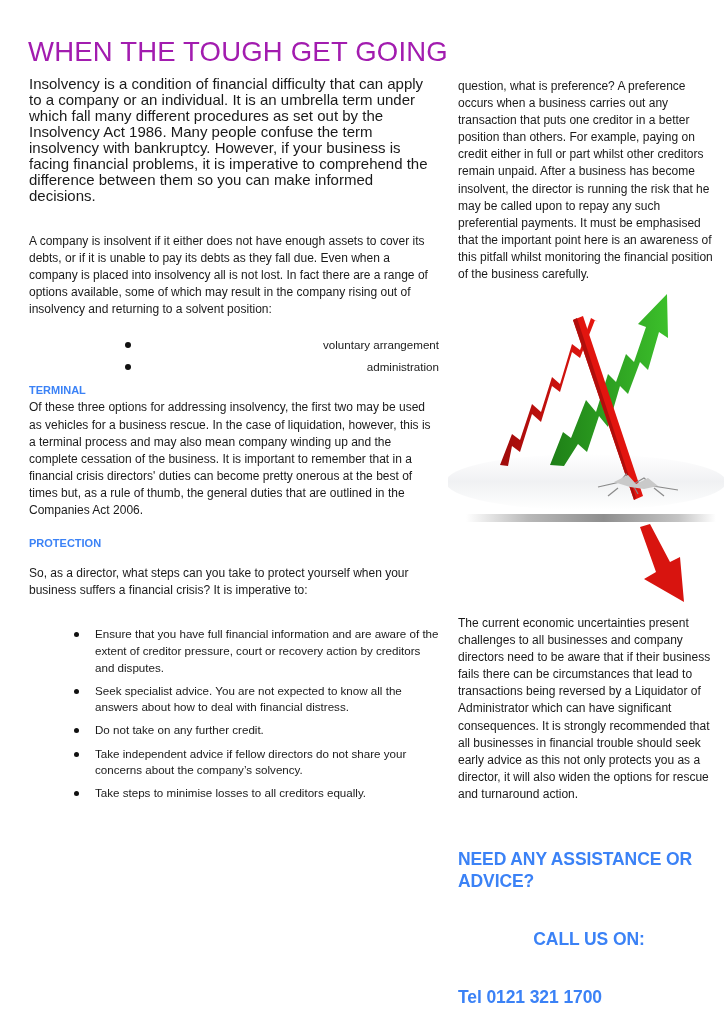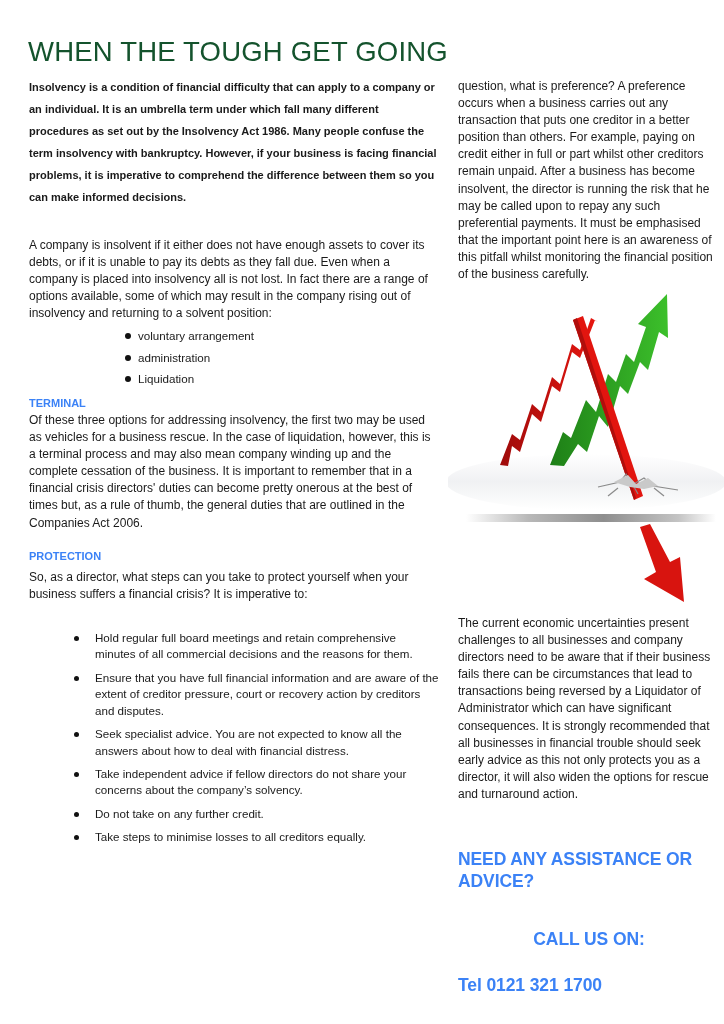--- a/index.html
+++ b/index.html
@@ -2,29 +2,29 @@
 <html><head>
 <meta charset="utf-8">
 <style>
   * { box-sizing: border-box; margin: 0; padding: 0; }
   html, body { width: 724px; height: 1024px; background: #ffffff; overflow: hidden; }
   body { position: relative; font-family: "Liberation Sans", "DejaVu Sans", sans-serif; color: #1a1a1a; }
 
   .title {
     position: absolute; left: 28px; top: 36px;
     font-family: "Liberation Sans", sans-serif;
-    font-size: 27.5px; color: #14532d; letter-spacing: 0.2px; font-weight: normal;
+    font-size: 27.5px; color: #a21caf; letter-spacing: 0.2px; font-weight: normal;
     white-space: nowrap;
   }
 
   .col-left { position: absolute; left: 29px; top: 76px; width: 410px; }
   .col-right { position: absolute; left: 458px; top: 78px; width: 262px; }
 
   .p { font-size: 12px; line-height: 17.1px; }
-  .lead { font-weight: bold; font-size: 11px; line-height: 22px; }
+  .lead { font-weight: normal; font-size: 15px; line-height: 16px; }
 
   .heading {
     color: #3b82f6; font-weight: bold; font-size: 11px; line-height: 17px;
   }
 
   .simple-list { list-style: none; margin-left: 96px; }
   .simple-list li { font-size: 11.6px; line-height: 21.5px; position: relative; padding-left: 13px; }
   .simple-list li::before {
     content: ""; position: absolute; left: 0; top: 8px;
     width: 6px; height: 6px; border-radius: 50%; background: #111;
@@ -44,38 +44,36 @@
 </head>
 <body>
 
 <h1 class="title">WHEN THE TOUGH GET GOING</h1>
 
 <div class="col-left">
   <p class="lead">Insolvency is a condition of financial difficulty that can apply to a company or an individual.  It is an umbrella term under which fall many different procedures as set out by the Insolvency Act 1986.   Many people confuse the term insolvency with bankruptcy.  However, if your business is facing financial problems, it is imperative to comprehend the difference between them so you can make informed decisions.</p>
 
   <p class="p" style="margin-top:29px;">A company is insolvent if it either does not have enough assets to cover its debts, or if it is unable to pay its debts as they fall due.  Even when a company is placed into insolvency all is not lost.  In fact there are a range of options available, some of which may result in the company rising out of insolvency and returning to a solvent position:</p>
 
-  <ul class="simple-list" style="margin-top:3px;">
+  <ul class="simple-list" style="margin-top:16px;text-align:right;">
     <li>voluntary arrangement</li>
     <li>administration</li>
-    <li>Liquidation</li>
   </ul>
 
   <h2 class="heading" style="margin-top:5px;">TERMINAL</h2>
   <p class="p">Of these three options for addressing insolvency, the first two may be used as vehicles for a business rescue.  In the case of liquidation, however, this is a terminal process and may also mean company winding up and the complete cessation of the business.  It is important to remember that in a financial crisis directors' duties can become pretty onerous at the best of times but, as a rule of thumb, the general duties that are outlined in the Companies Act 2006.</p>
 
   <h2 class="heading" style="margin-top:16px;">PROTECTION</h2>
-  <p class="p" style="margin-top:4px;">So, as a director, what steps can you take to protect yourself when your business suffers a financial crisis?   It is imperative to:</p>
+  <p class="p" style="margin-top:13px;">So, as a director, what steps can you take to protect yourself when your business suffers a financial crisis?   It is imperative to:</p>
 
   <ul class="steps-list" style="margin-top:27px;">
-    <li>Hold regular full board meetings and retain comprehensive minutes of all commercial decisions and the reasons for them.</li>
     <li>Ensure that you have full financial information and are aware of the extent of creditor pressure, court or recovery action by creditors and disputes.</li>
     <li>Seek specialist advice. You are not expected to know all the answers about how to deal with financial distress.</li>
+    <li>Do not take on any further credit.</li>
     <li>Take independent advice if fellow directors do not share your concerns about the company’s solvency.</li>
-    <li>Do not take on any further credit.</li>
     <li>Take steps to minimise losses to all creditors equally.</li>
   </ul>
 
 </div>
 
 <div class="col-right">
   <p class="p">question, what is preference?   A preference occurs when a business carries out any transaction that puts one creditor in a better position than others.  For example, paying on credit either in full or part whilst other creditors remain unpaid.  After a business has become insolvent, the director is running the risk that he may be called upon to repay any such preferential payments.  It must be emphasised that the important point here is an awareness of this pitfall whilst monitoring the financial position of the business carefully.</p>
 </div>
 
 <div class="graphic">
@@ -125,14 +123,14 @@
   </svg>
 </div>
 
 <div style="position:absolute; left:458px; top:615px; width:262px;">
   <p class="p">The current economic uncertainties present challenges to all businesses and company directors need to be aware that if their business fails there can be circumstances that lead to transactions being reversed by a Liquidator of Administrator which can have significant consequences.  It is strongly recommended that all businesses in financial trouble should seek early advice as this not only protects you as a director, it will also widen the options for rescue and turnaround action.</p>
 </div>
 
 <div style="position:absolute; left:458px; top:848px; width:262px;">
   <p class="cta">NEED ANY ASSISTANCE OR ADVICE?</p>
   <p class="cta" style="margin-top:36px;text-align:center;">CALL US ON:</p>
-  <p class="cta" style="margin-top:24px;">Tel 0121 321 1700</p>
+  <p class="cta" style="margin-top:36px;">Tel 0121 321 1700</p>
 </div>
 
 </body></html>

